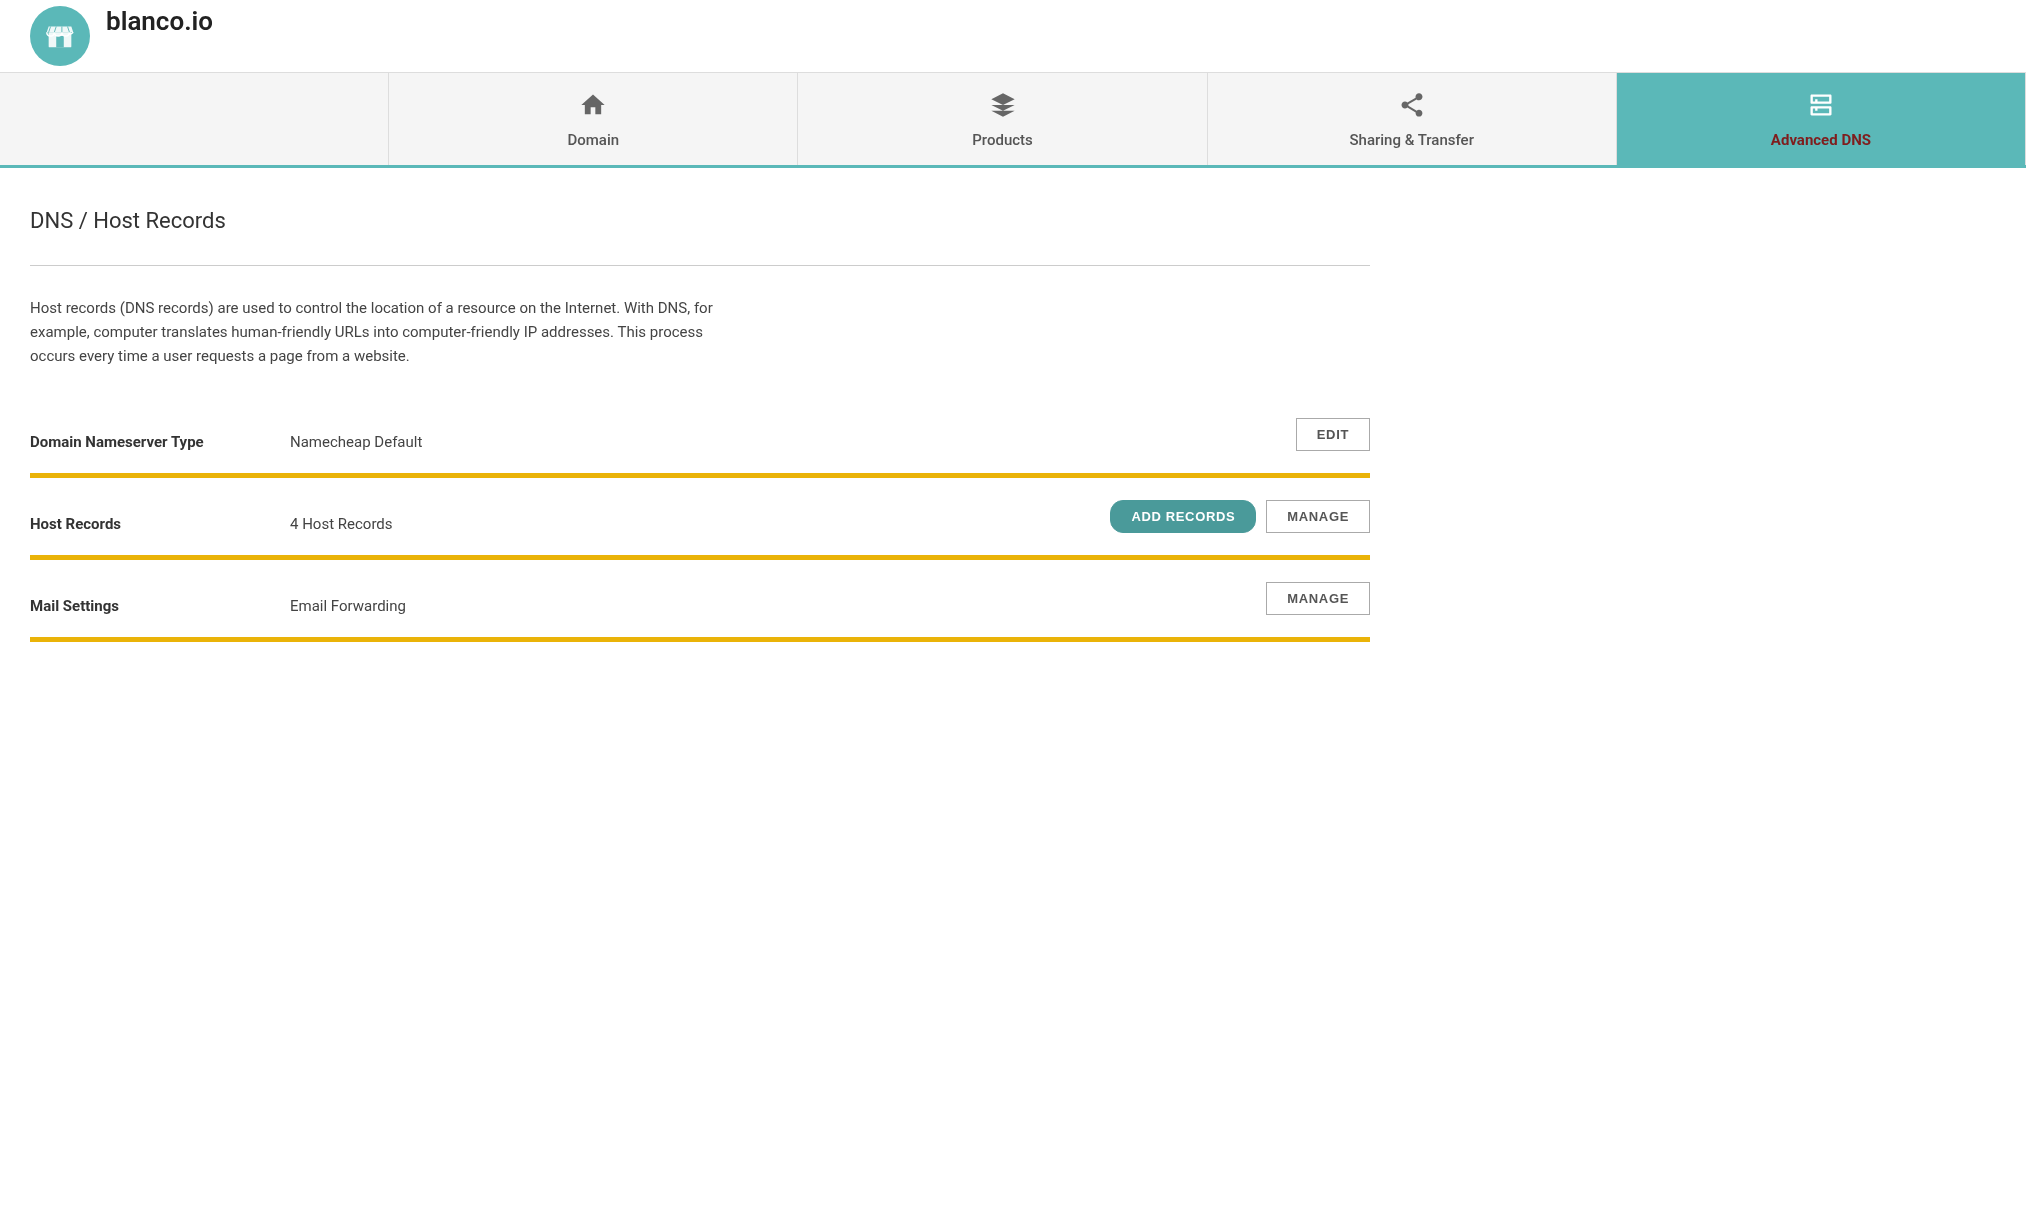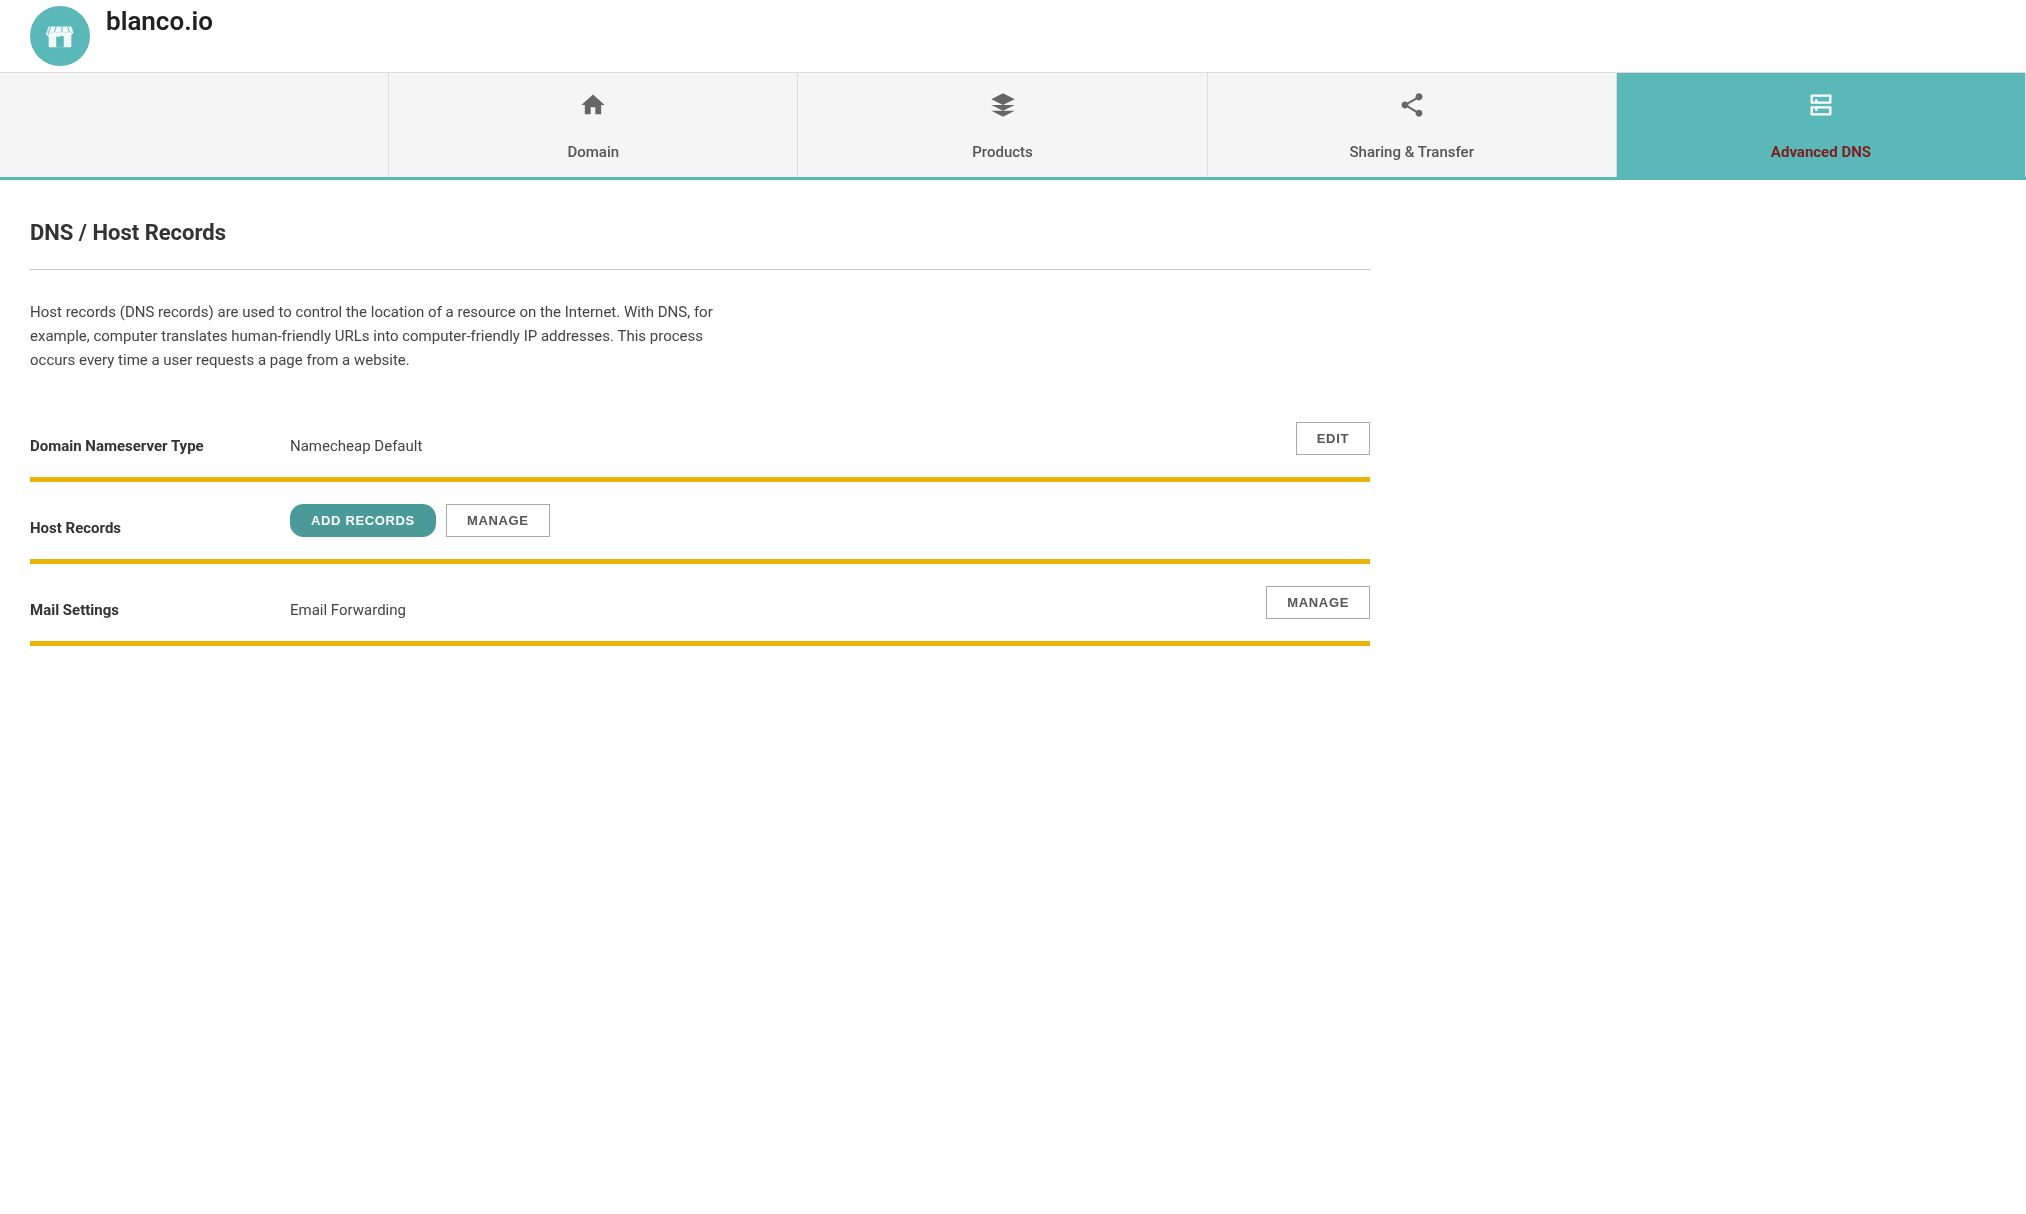--- a/index.html
+++ b/index.html
@@ -52,21 +52,21 @@
       flex-direction: column;
       align-items: center;
       justify-content: center;
       padding: 18px 10px 16px;
       cursor: pointer;
       border-right: 1px solid #ddd;
       color: #555;
       font-size: 15px;
       font-weight: 500;
       text-decoration: none;
-      gap: 24px;
+      gap: 12px;
       background: #f5f5f5;
     }
     .nav-tab:first-child {
       border-left: 1px solid #ddd;
     }
     .nav-tab.active {
       background: #5bb8b8;
       color: #7f1d1d;
       font-weight: 700;
     }
@@ -88,23 +88,23 @@
     }
 
     
     .main {
       padding: 40px 30px 40px;
       max-width: 1400px;
     }
 
     .page-title {
       font-size: 22px;
-      font-weight: 700;
+      font-weight: 400;
       color: #333;
-      margin-bottom: 24px;
+      margin-bottom: 32px;
     }
 
     .divider {
       border: none;
       border-top: 1px solid #ccc;
       margin-bottom: 30px;
     }
 
     .description {
       font-size: 15px;
@@ -220,20 +220,21 @@
   <div class="record-row">
     <div class="record-label">Domain Nameserver Type</div>
     <div class="record-value">Namecheap Default</div>
     <div class="record-actions">
       <button class="btn">EDIT</button>
     </div>
   </div>
 
   <div class="record-row">
     <div class="record-label">Host Records</div>
+    <div class="record-value">4 Host Records</div>
     <div class="record-actions">
       <button class="btn btn-primary">ADD RECORDS</button>
       <button class="btn">MANAGE</button>
     </div>
   </div>
 
   <div class="record-row">
     <div class="record-label">Mail Settings</div>
     <div class="record-value">Email Forwarding</div>
     <div class="record-actions">

